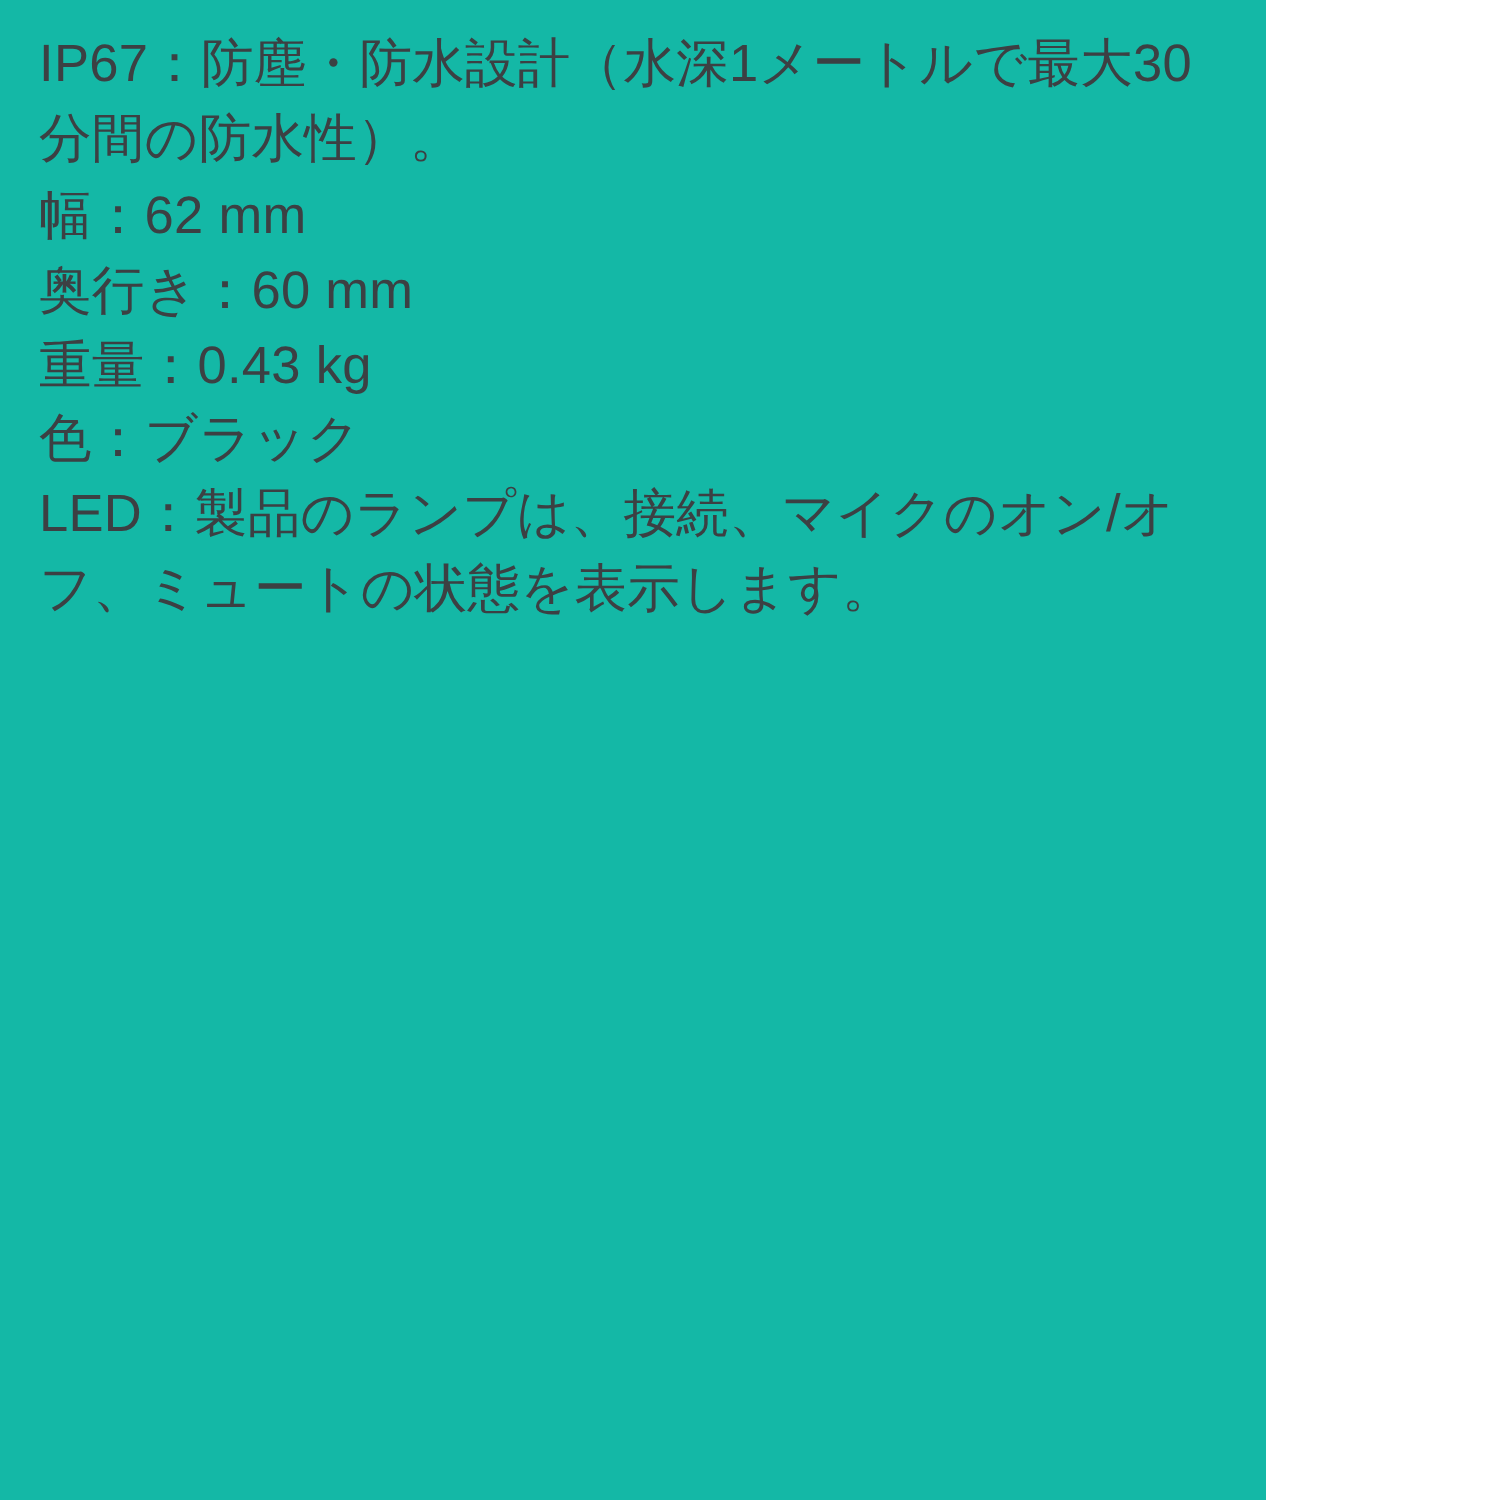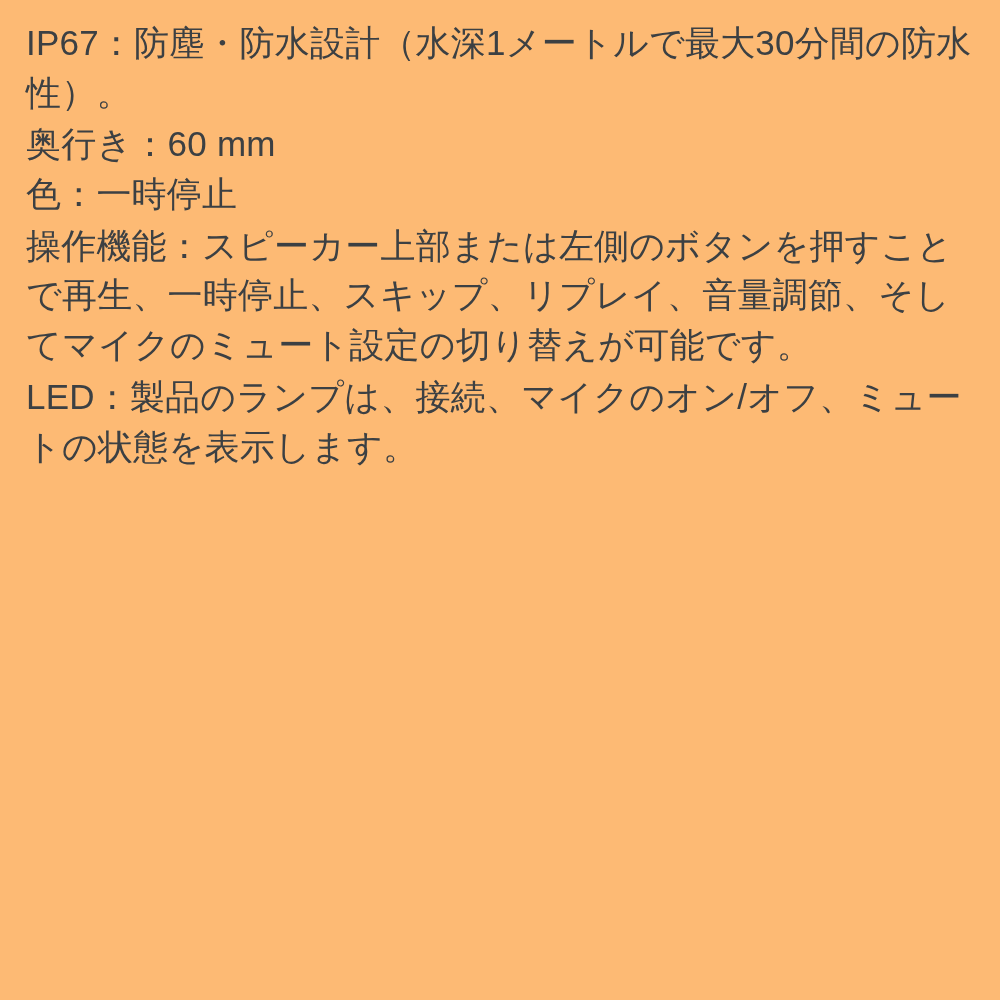--- a/index.html
+++ b/index.html
@@ -9,24 +9,24 @@
   }
   body {
     width: 1000px;
     height: 1000px;
     overflow: hidden;
     font-family: "Liberation Sans", "DejaVu Sans", sans-serif;
     color: #3c4043;
   }
   #spec-sheet {
     box-sizing: border-box;
-    width: 1000px;
+    width: 844px;
     height: 1000px;
     padding: 18px 26px 0 26px;
-    background: #fdba74;
+    background: #14b8a6;
   }
   .spec-line {
     font-size: 35px;
     line-height: 1.42;
     letter-spacing: 0.2px;
     color: #3c4043;
     margin: 0 0 2px 0;
     word-break: break-word;
     white-space: pre-wrap;
   }
@@ -35,17 +35,18 @@
   }
   .spec-block {
     margin-top: 2px;
   }
 </style>
 </head>
 <body>
 
 <div id="spec-sheet">
   <p class="spec-line">IP67：防塵・防水設計（水深1メートルで最大30分間の防水性）。</p>
+  <p class="spec-line tight">幅：62 mm</p>
   <p class="spec-line tight">奥行き：60 mm</p>
-  <p class="spec-line tight">色：一時停止</p>
-  <p class="spec-line spec-block">操作機能：スピーカー上部または左側のボタンを押すことで再生、一時停止、スキップ、リプレイ、音量調節、そしてマイクのミュート設定の切り替えが可能です。</p>
+  <p class="spec-line tight">重量：0.43 kg</p>
+  <p class="spec-line tight">色：ブラック</p>
   <p class="spec-line">LED：製品のランプは、接続、マイクのオン/オフ、ミュートの状態を表示します。</p>
 </div>
 
 </body></html>

